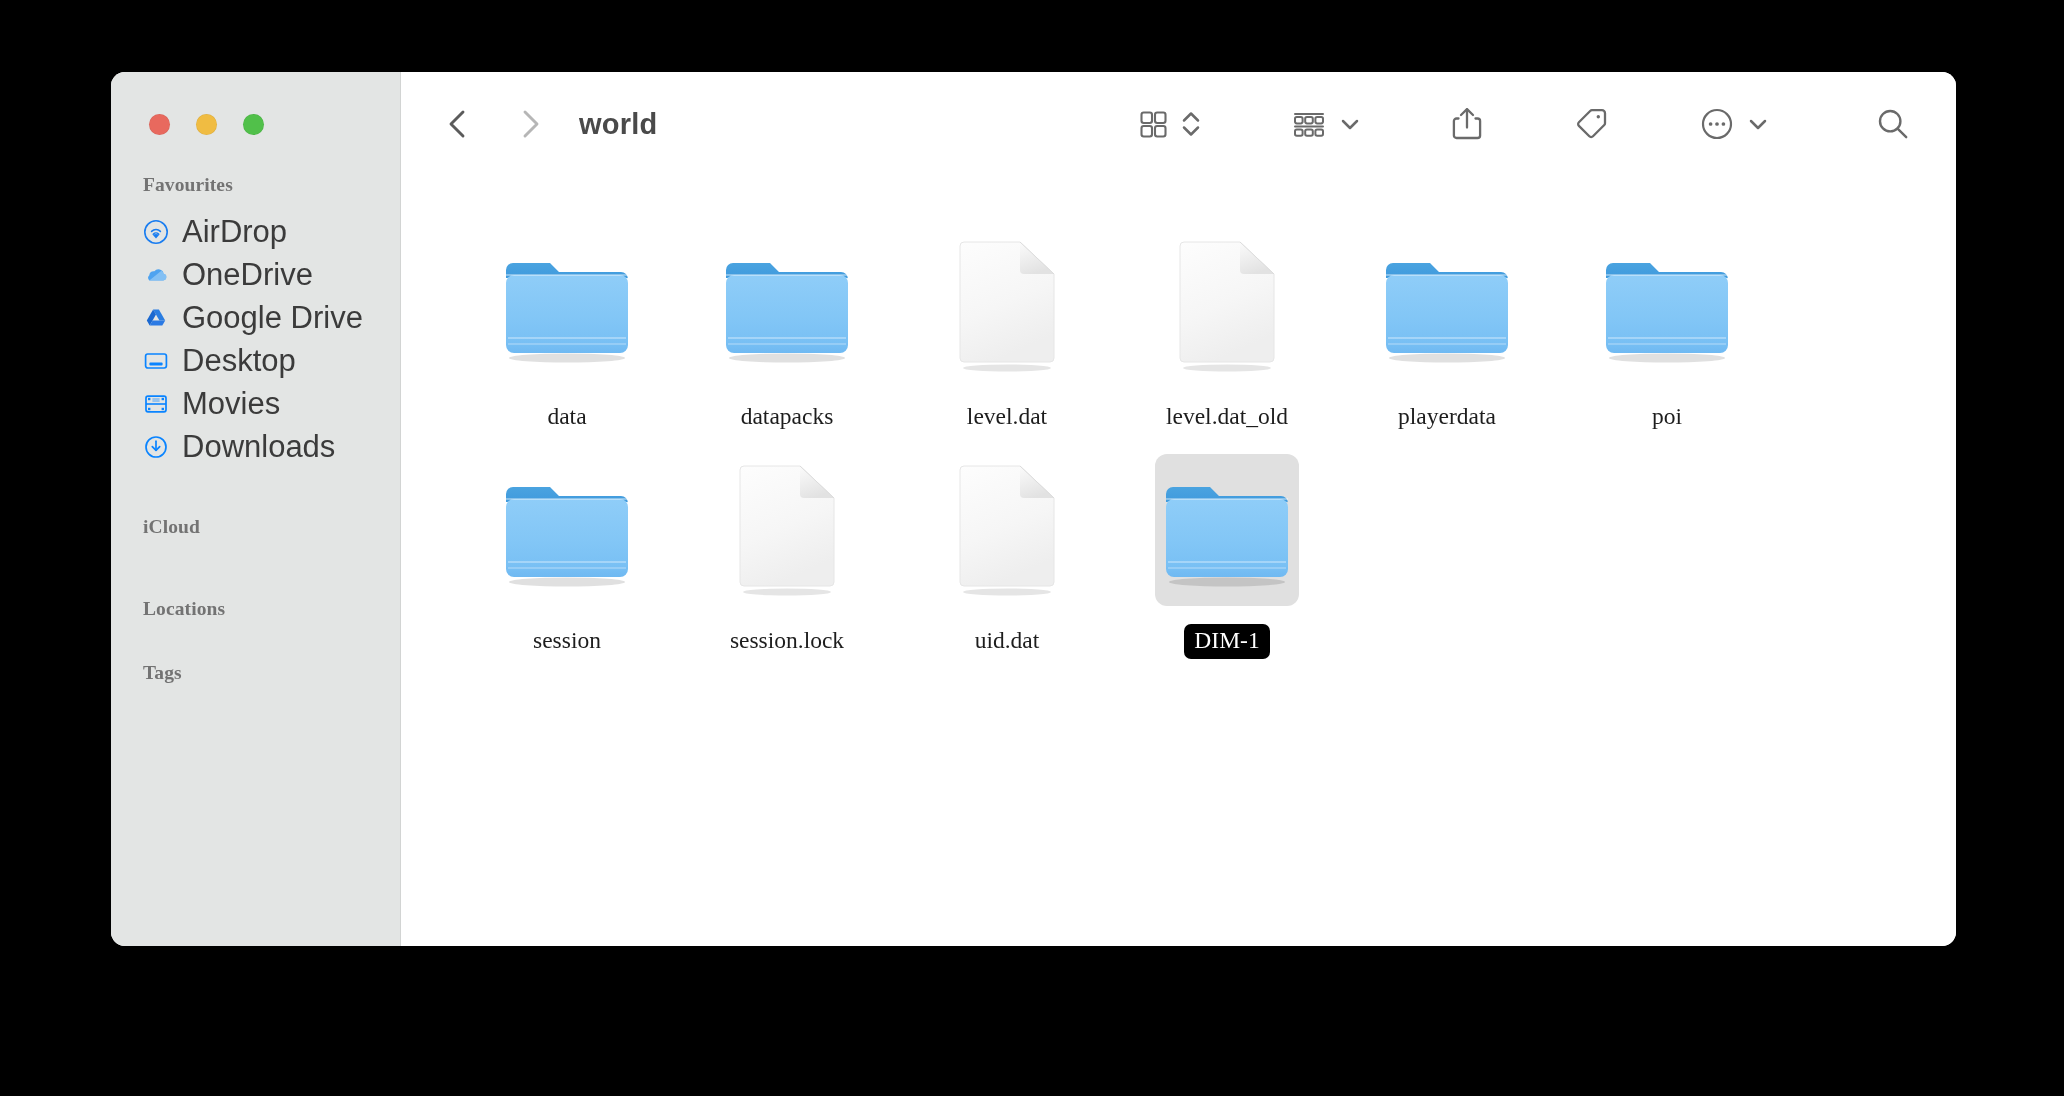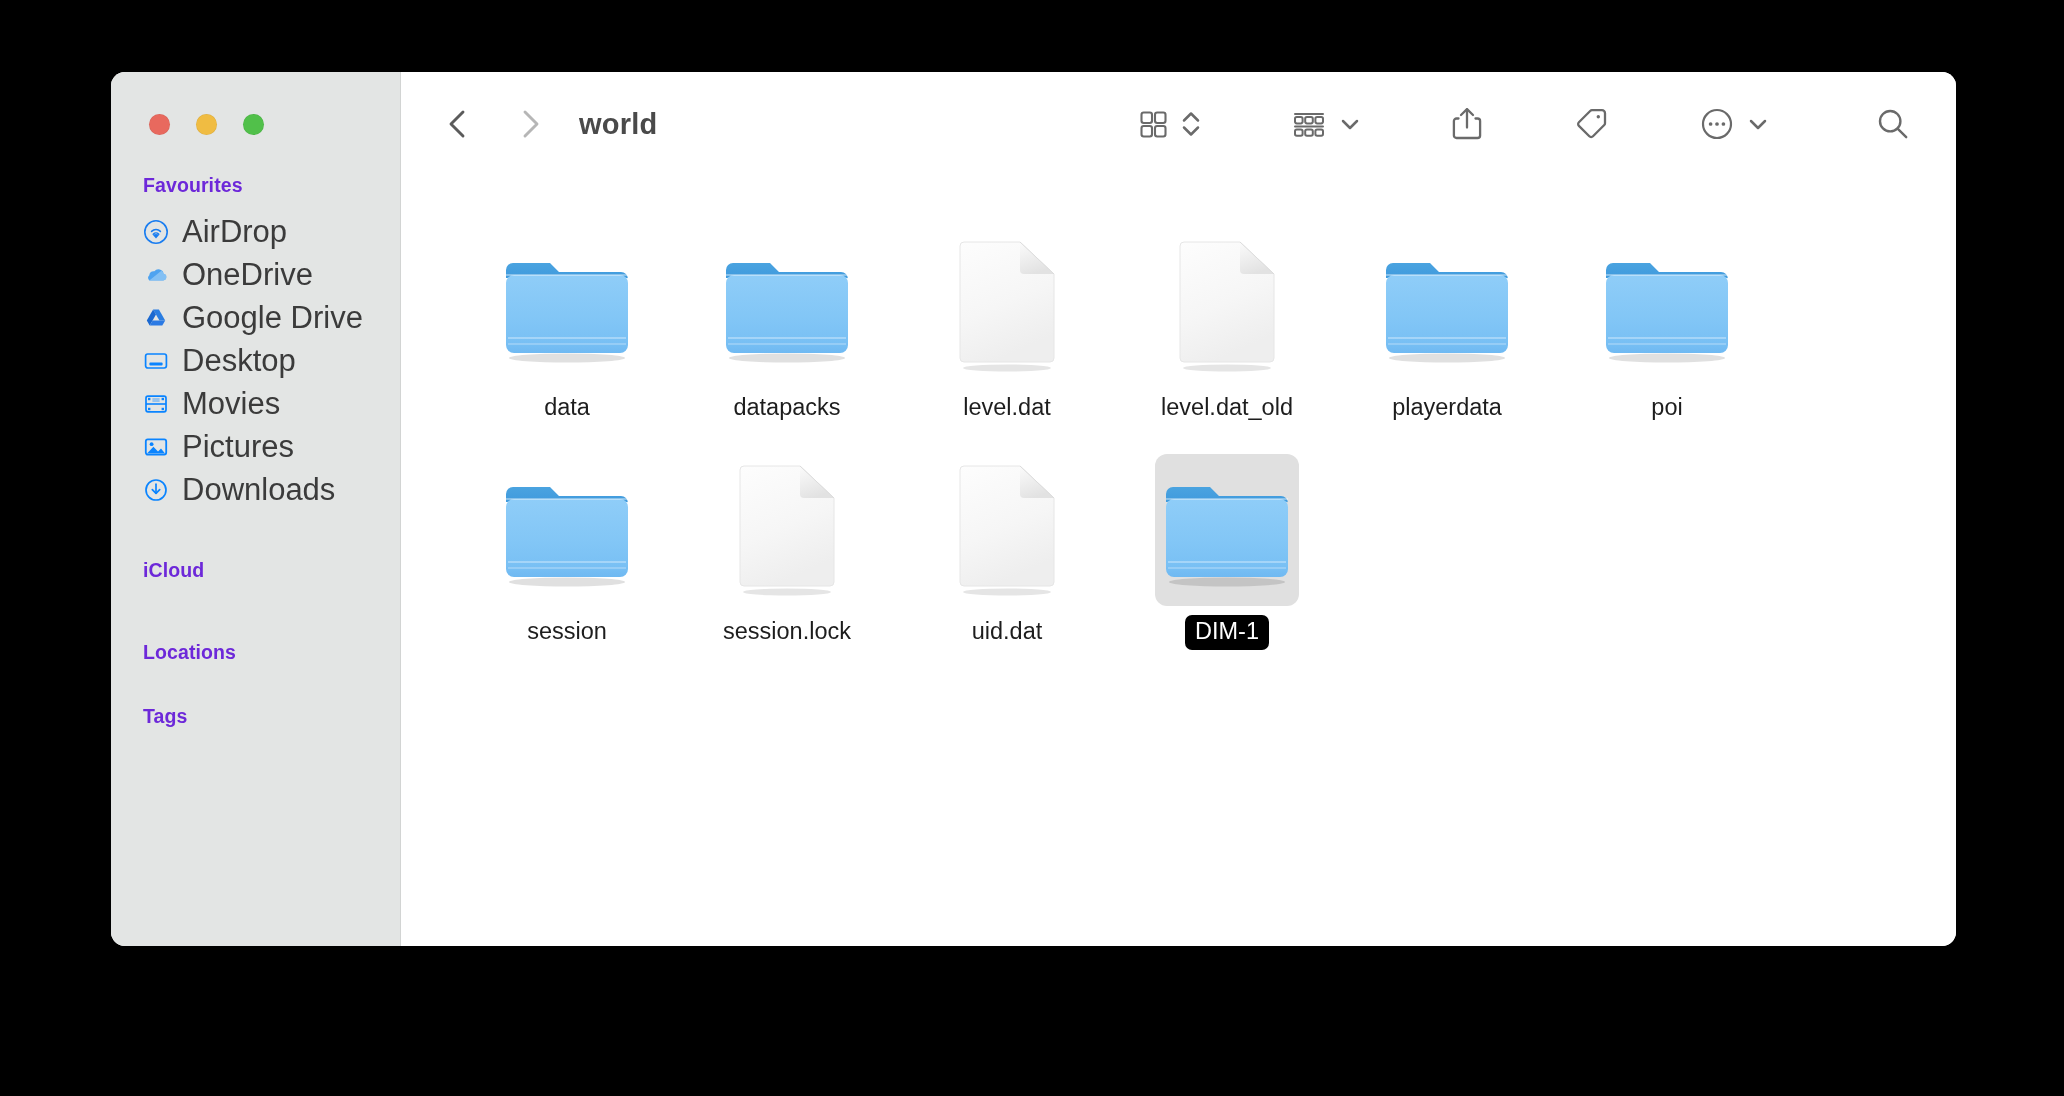--- a/index.html
+++ b/index.html
@@ -59,26 +59,27 @@
     left: 0;
     right: 0;
     top: 100px;
     bottom: 0;
     padding: 0 12px;
     box-sizing: border-box;
   }
   .sb-section-title {
     font-size: 19.5px;
     font-weight: bold;
-    color: #6d28d9;
+    color: #737373;
     padding: 0 0 0 20px;
     margin-top: 24px;
     margin-bottom: 12px;
     line-height: 26px;
     letter-spacing: 0.1px;
+    font-family: Liberation Serif, serif;
   }
   .sb-section-title.first { margin-top: 0; }
   .sb-item {
     display: flex;
     align-items: center;
     height: 43px;
     padding-left: 20px;
     border-radius: 7px;
     gap: 13px;
   }
@@ -178,30 +179,31 @@
     display: flex;
     align-items: center;
     justify-content: center;
     border-radius: 12px;
     box-sizing: border-box;
   }
   .grid-item.selected .item-icon-wrap {
     background: #e0e0e0;
   }
   .item-label {
-    margin-top: 9px;
+    margin-top: 18px;
     font-size: 23.5px;
     color: #1d1d1d;
     line-height: 31px;
     padding: 1px 10px 3px 10px;
     border-radius: 7px;
     white-space: nowrap;
     max-width: 212px;
     overflow: hidden;
     text-overflow: ellipsis;
+    font-family: Liberation Serif, serif;
   }
   .grid-item.selected .item-label {
     background: #2b63d9;
     color: #ffffff;
   }
   svg { display: block; }
 </style>
 </head>
 <body>
 
@@ -271,30 +273,20 @@
             <rect x="5.0" y="6.8" width="2.4" height="2.4" fill="#0a84ff"></rect>
             <rect x="5.0" y="16.8" width="2.4" height="2.4" fill="#0a84ff"></rect>
             <rect x="18.6" y="6.8" width="2.4" height="2.4" fill="#0a84ff"></rect>
             <rect x="18.6" y="16.8" width="2.4" height="2.4" fill="#0a84ff"></rect>
             <rect x="9.4" y="7.0" width="7.2" height="4.0" fill="#0a84ff" opacity="0.35"></rect>
           </svg>
         </span>
         <span class="sb-label">Movies</span>
       </div>
 
-      <div class="sb-item">
-        <span class="sb-icon">
-          <svg width="26" height="26" viewBox="0 0 26 26">
-            <rect x="2.8" y="5.4" width="20.4" height="15.2" rx="2.0" fill="none" stroke="#0a84ff" stroke-width="1.8"></rect>
-            <circle cx="8.6" cy="10.2" r="1.9" fill="#0a84ff"></circle>
-            <path d="M4.0 19.4 L10.4 12.8 L15.0 17.4 L18.0 14.6 L22.0 19.4 Z" fill="#0a84ff"></path>
-          </svg>
-        </span>
-        <span class="sb-label">Pictures</span>
-      </div>
 
       <div class="sb-item">
         <span class="sb-icon">
           <svg width="26" height="26" viewBox="0 0 26 26">
             <circle cx="13" cy="13" r="10.0" fill="none" stroke="#0a84ff" stroke-width="1.7"></circle>
             <path d="M13 7.2 V16.2" stroke="#0a84ff" stroke-width="1.7" stroke-linecap="round"></path>
             <path d="M9.3 12.6 L13 16.4 L16.7 12.6" fill="none" stroke="#0a84ff" stroke-width="1.7" stroke-linecap="round" stroke-linejoin="round"></path>
           </svg>
         </span>
         <span class="sb-label">Downloads</span>

